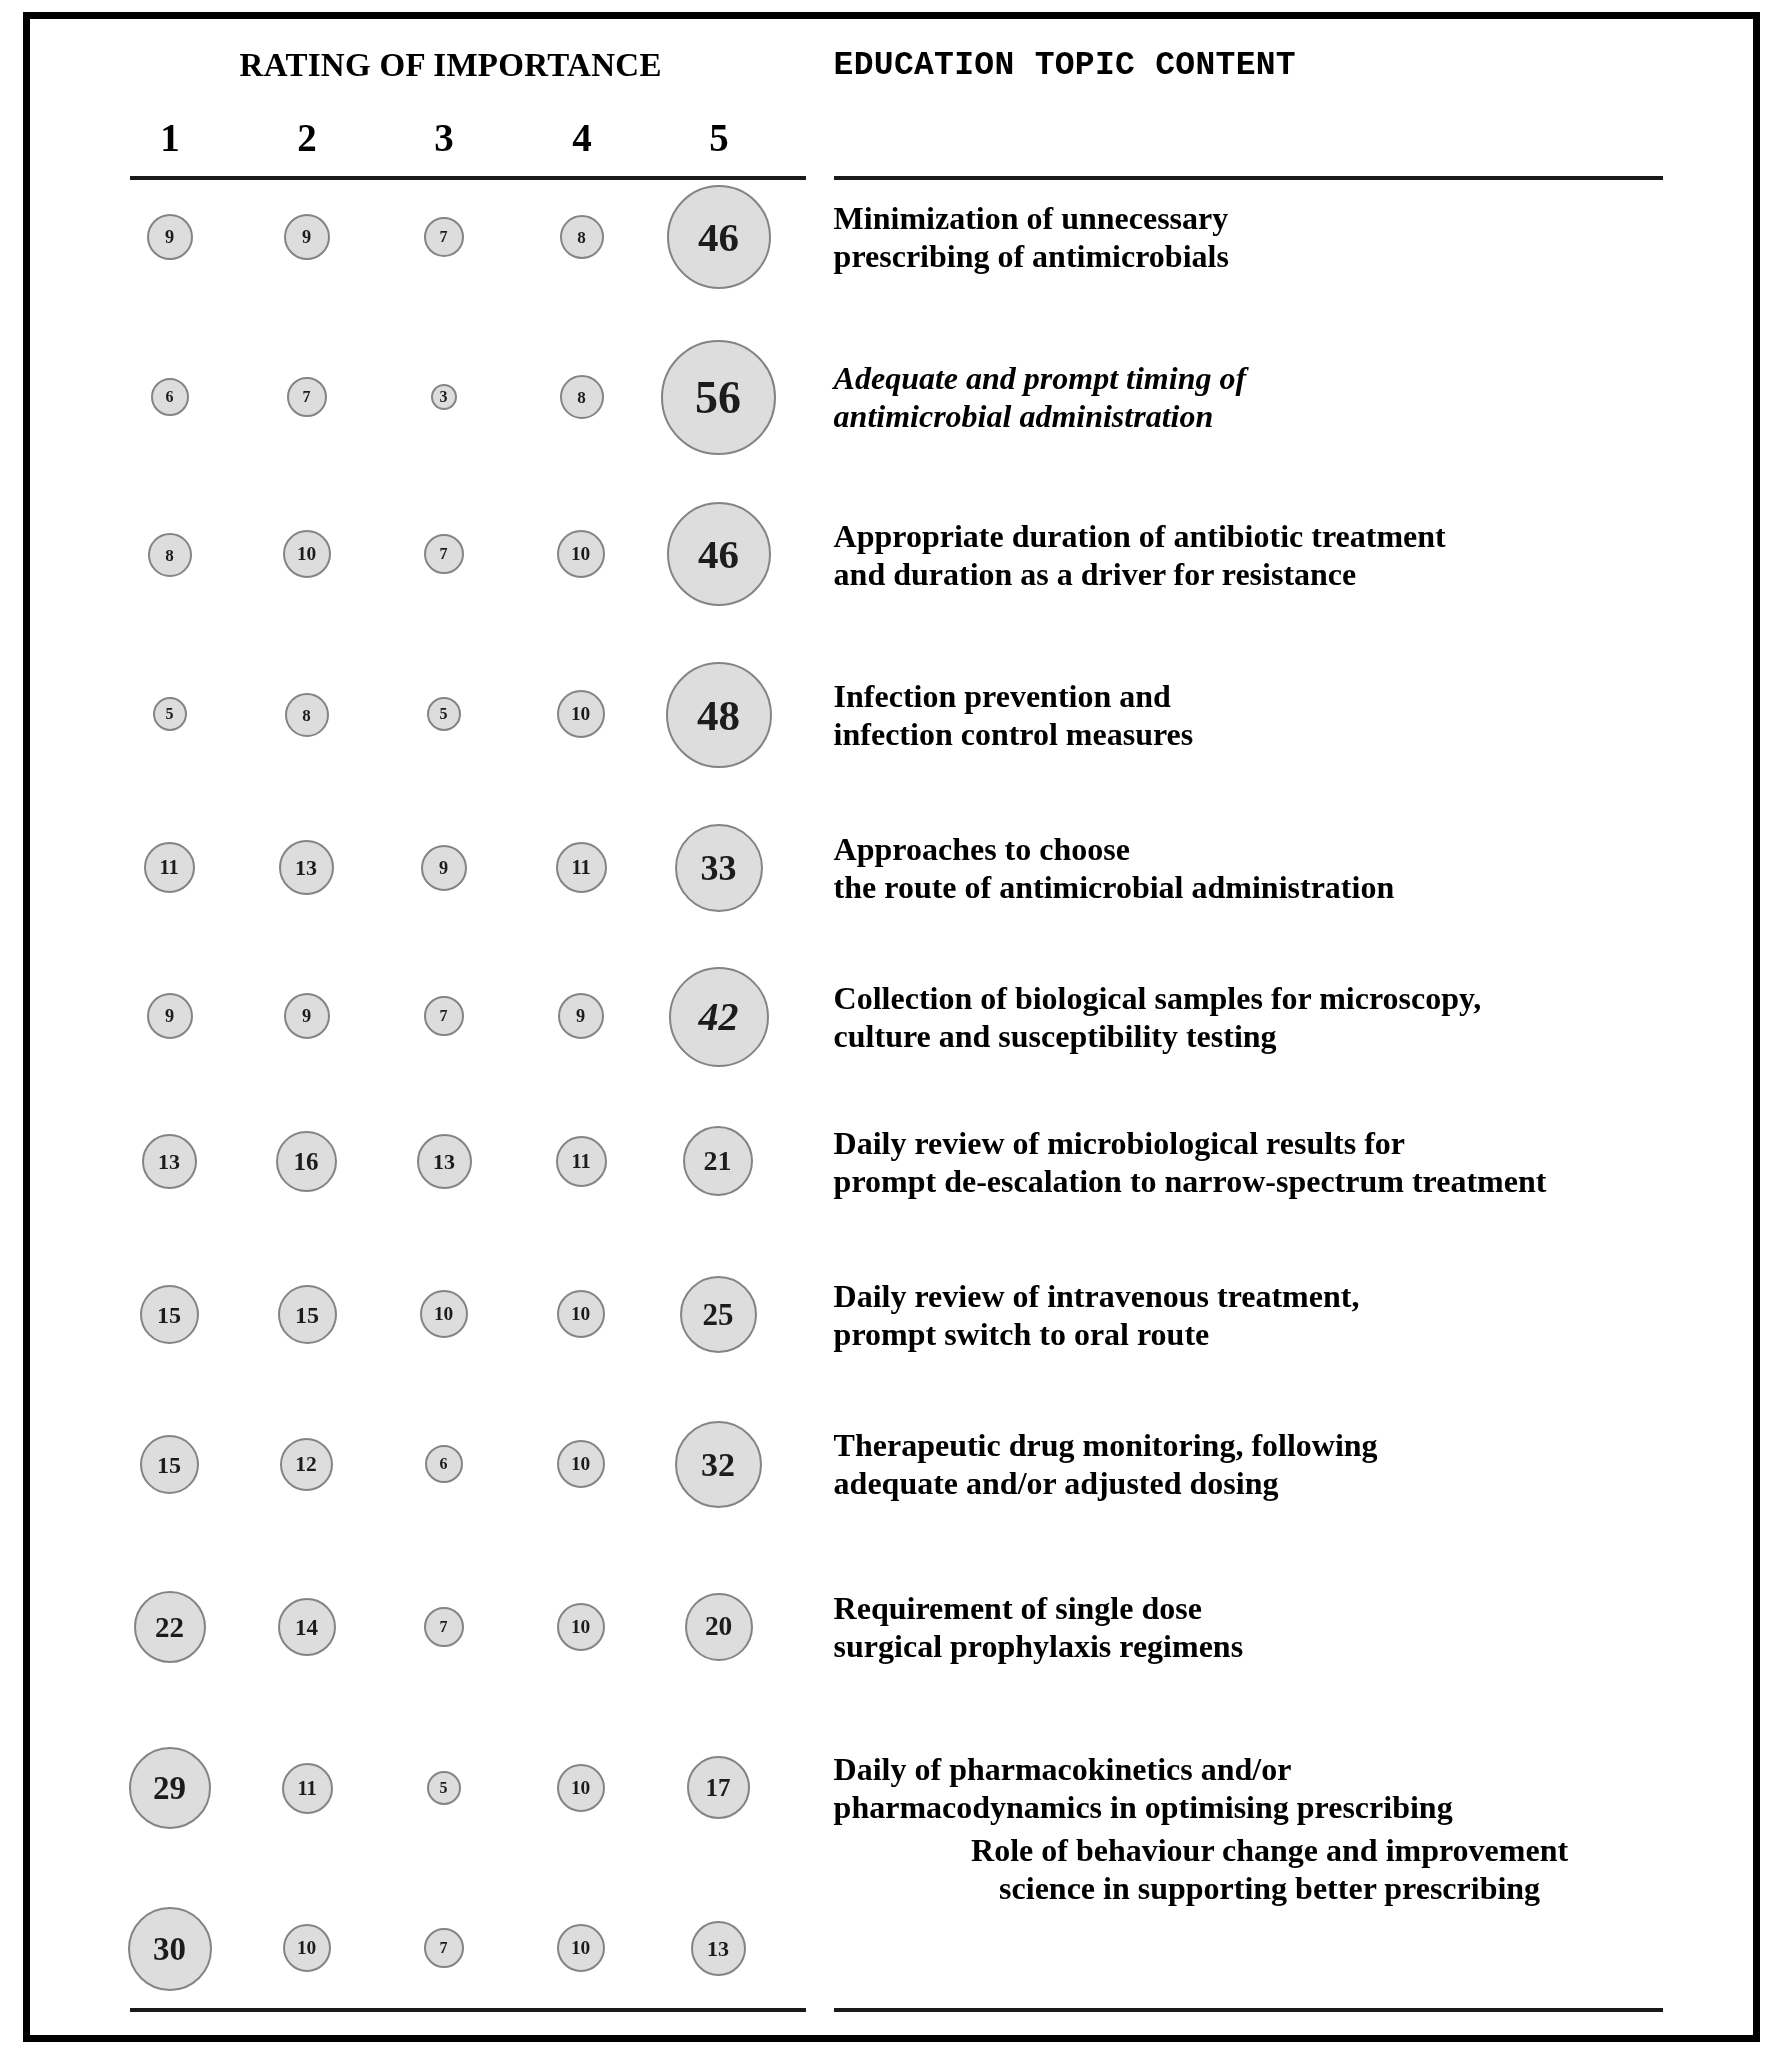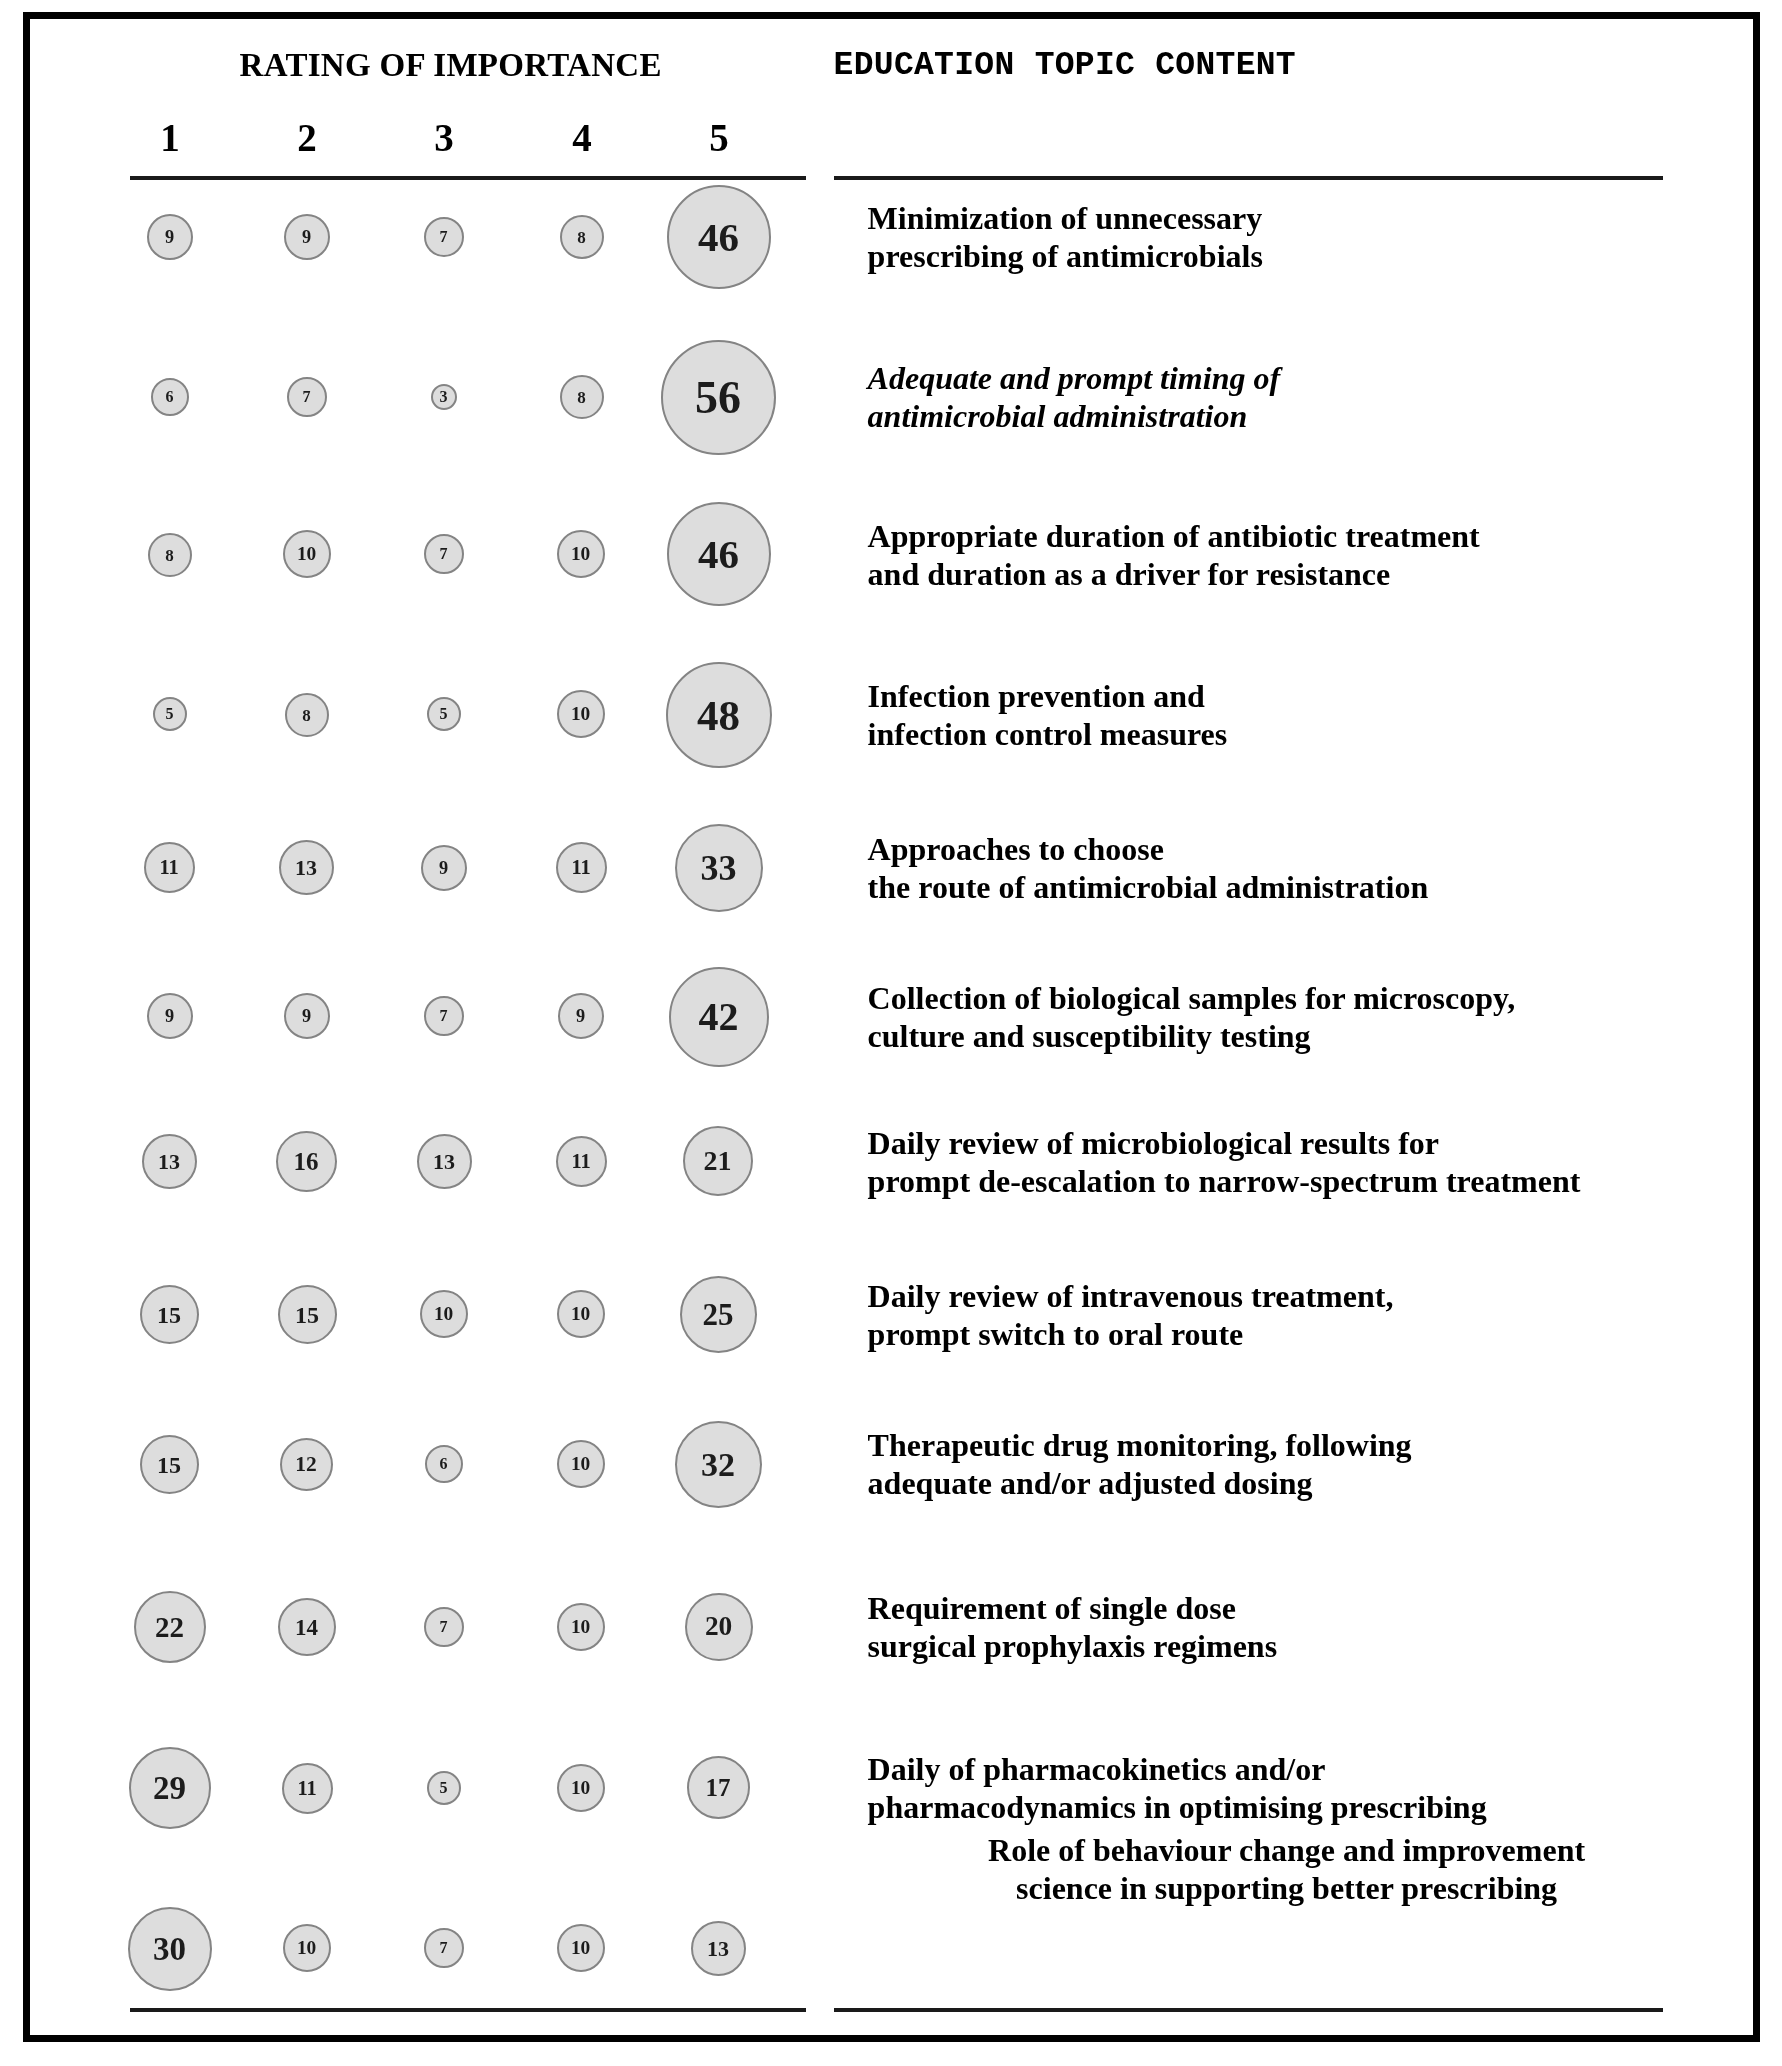--- a/index.html
+++ b/index.html
@@ -84,21 +84,21 @@
   
   .topic-label {
     position: absolute;
     left: 804px;
     width: 872px;
     font-weight: 700;
     font-size: 32px;
     line-height: 1.19;
     color: #000000;
   }
-  .topic-label span { display: block; margin-left: 34px; }
+  .topic-label span { display: block; }
 </style>
 </head>
 <body>
 
 <div id="figure-frame">
 
   <div class="col-title" id="rating-title">RATING OF IMPORTANCE</div>
 
   <div class="col-title" id="content-title">EDUCATION TOPIC CONTENT</div>
 
@@ -138,21 +138,21 @@
       <div class="bubble" style="width: 106px; height: 106px; left: 636px; top: 643px; font-size: 43px;">48</div>
       <div class="bubble" style="width: 51px; height: 51px; left: 114px; top: 823px; font-size: 20.4px;">11</div>
       <div class="bubble" style="width: 55px; height: 55px; left: 249px; top: 821px; font-size: 22px;">13</div>
       <div class="bubble" style="width: 46px; height: 46px; left: 391px; top: 826px; font-size: 18.3px;">9</div>
       <div class="bubble" style="width: 51px; height: 51px; left: 526px; top: 823px; font-size: 20.4px;">11</div>
       <div class="bubble" style="width: 88px; height: 88px; left: 645px; top: 805px; font-size: 36px;">33</div>
       <div class="bubble" style="width: 46px; height: 46px; left: 117px; top: 974px; font-size: 18.3px;">9</div>
       <div class="bubble" style="width: 46px; height: 46px; left: 254px; top: 974px; font-size: 18.3px;">9</div>
       <div class="bubble" style="width: 40px; height: 40px; left: 394px; top: 977px; font-size: 16px;">7</div>
       <div class="bubble" style="width: 46px; height: 46px; left: 528px; top: 974px; font-size: 18.3px;">9</div>
-      <div class="bubble" style="width: 100px; height: 100px; left: 639px; top: 948px; font-size: 40px;">42</div>
+      <div class="bubble" style="width: 100px; height: 100px; left: 639px; top: 948px; font-size: 40px; font-style: italic;">42</div>
       <div class="bubble" style="width: 55px; height: 55px; left: 112px; top: 1115px; font-size: 22px;">13</div>
       <div class="bubble" style="width: 61px; height: 61px; left: 246px; top: 1112px; font-size: 25px;">16</div>
       <div class="bubble" style="width: 55px; height: 55px; left: 387px; top: 1115px; font-size: 22px;">13</div>
       <div class="bubble" style="width: 51px; height: 51px; left: 526px; top: 1117px; font-size: 20.4px;">11</div>
       <div class="bubble" style="width: 70px; height: 70px; left: 653px; top: 1107px; font-size: 28px;">21</div>
       <div class="bubble" style="width: 59px; height: 59px; left: 110px; top: 1266px; font-size: 24px;">15</div>
       <div class="bubble" style="width: 59px; height: 59px; left: 248px; top: 1266px; font-size: 24px;">15</div>
       <div class="bubble" style="width: 48px; height: 48px; left: 390px; top: 1271px; font-size: 19.4px;">10</div>
       <div class="bubble" style="width: 48px; height: 48px; left: 527px; top: 1271px; font-size: 19.4px;">10</div>
       <div class="bubble" style="width: 77px; height: 77px; left: 650px; top: 1257px; font-size: 31px;">25</div>

